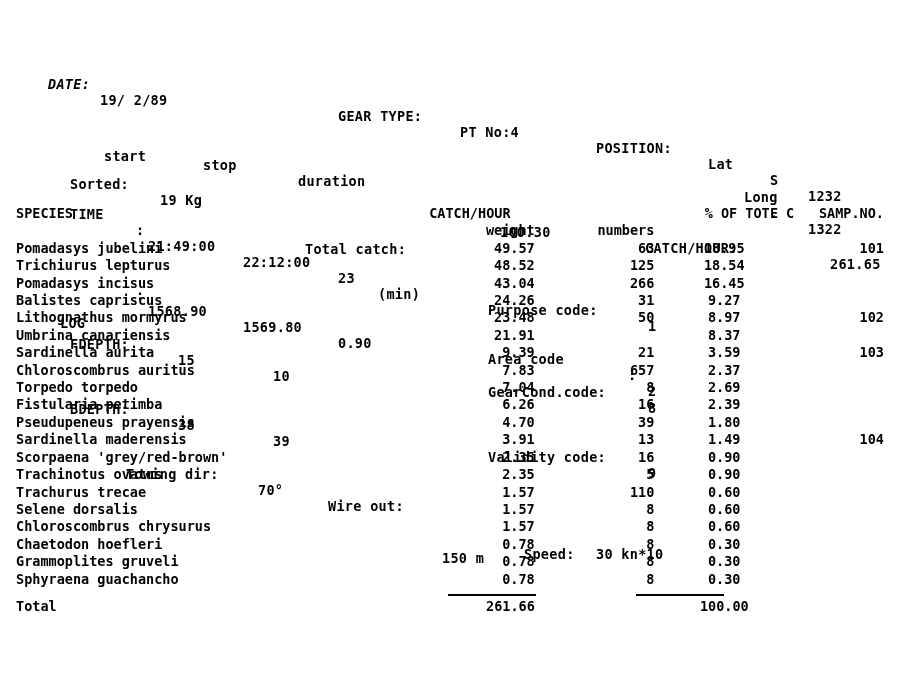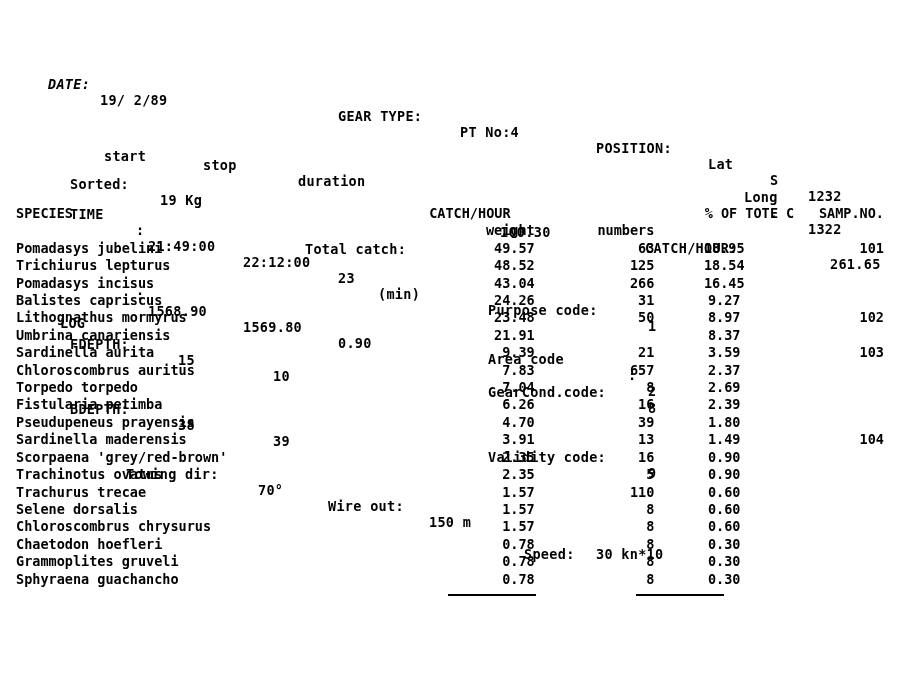--- a/index.html
+++ b/index.html
@@ -158,21 +158,21 @@
       <span class="cell" style="left:130px;">38</span>
       <span class="cell" style="left:225px;">39</span>
       <span class="cell" style="left:440px;">Validity code:</span>
       <span class="cell" style="left:600px;">9</span>
     </div>
 
     <div class="hrow">
       <span class="cell" style="left:78px;">Towing dir:</span>
       <span class="cell" style="left:210px;">70°</span>
       <span class="cell" style="left:280px;">Wire out:</span>
-      <span class="cell" style="left:381px;">150 m</span>
+      <span class="cell" style="left:394px;margin-top:36px;">150 m</span>
       <span class="cell" style="left:476px;margin-top:16px;">Speed:</span>
       <span class="cell" style="left:548px;">30 kn*10</span>
     </div>
 
   </div>
 
   <div class="sorted-line mono">
     <span class="cell" style="left:0px;">Sorted:</span>
     <span class="cell" style="left:90px;">19 Kg</span>
     <span class="cell" style="left:235px;margin-top:33px;">Total catch:</span>
@@ -341,15 +341,26 @@
             <td class="col-samp"></td>
           </tr>
         </tbody>
     </table>
 
     <div class="rule-cell">
       <div class="ruleline r1"></div>
       <div class="ruleline r2"></div>
     </div>
 
+    <table class="species">
+      <tbody>
+        <tr>
+          <td class="col-name lbl-total">Total</td>
+          <td class="col-weight">261.66</td>
+          <td class="col-num"></td>
+          <td class="col-pct">100.00</td>
+          <td class="col-samp"></td>
+        </tr>
+      </tbody>
+    </table>
   </div>
 
 </div>
 
 </body></html>

